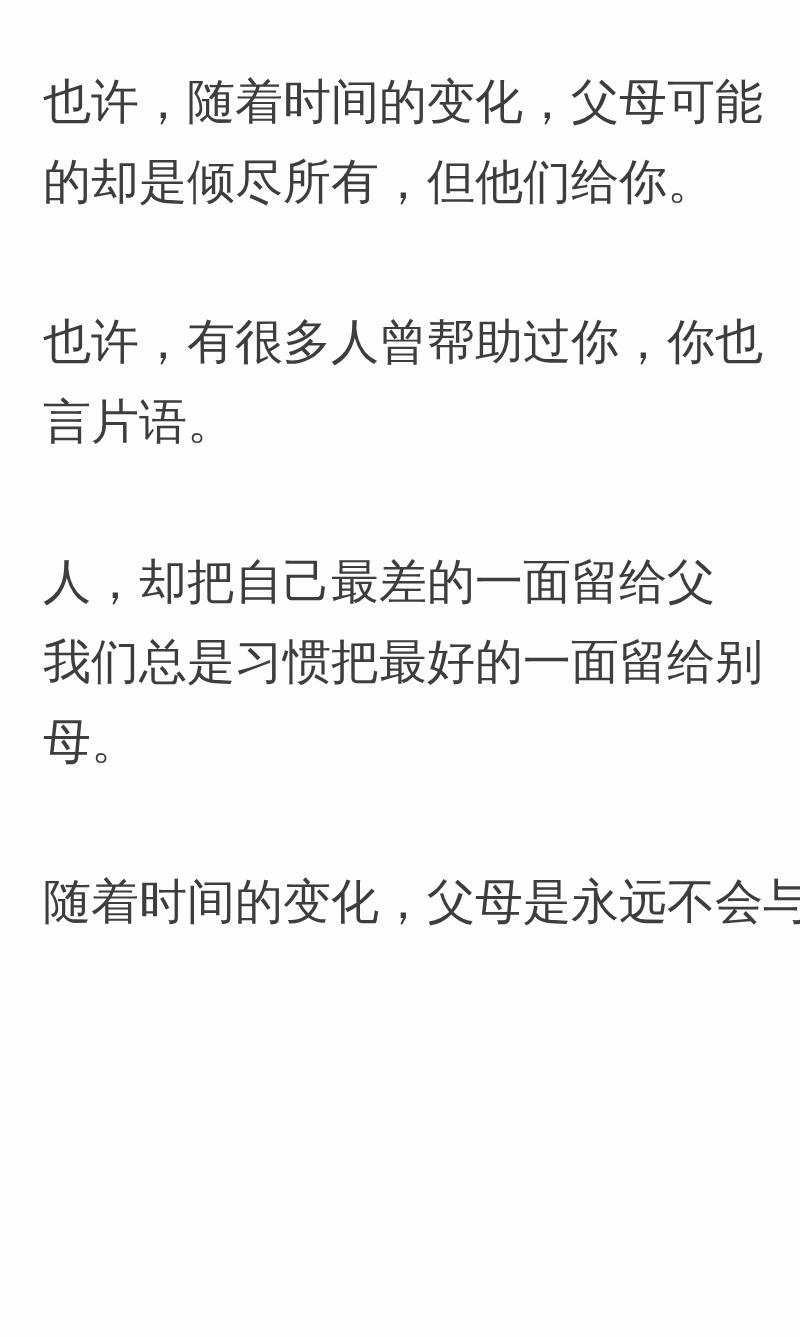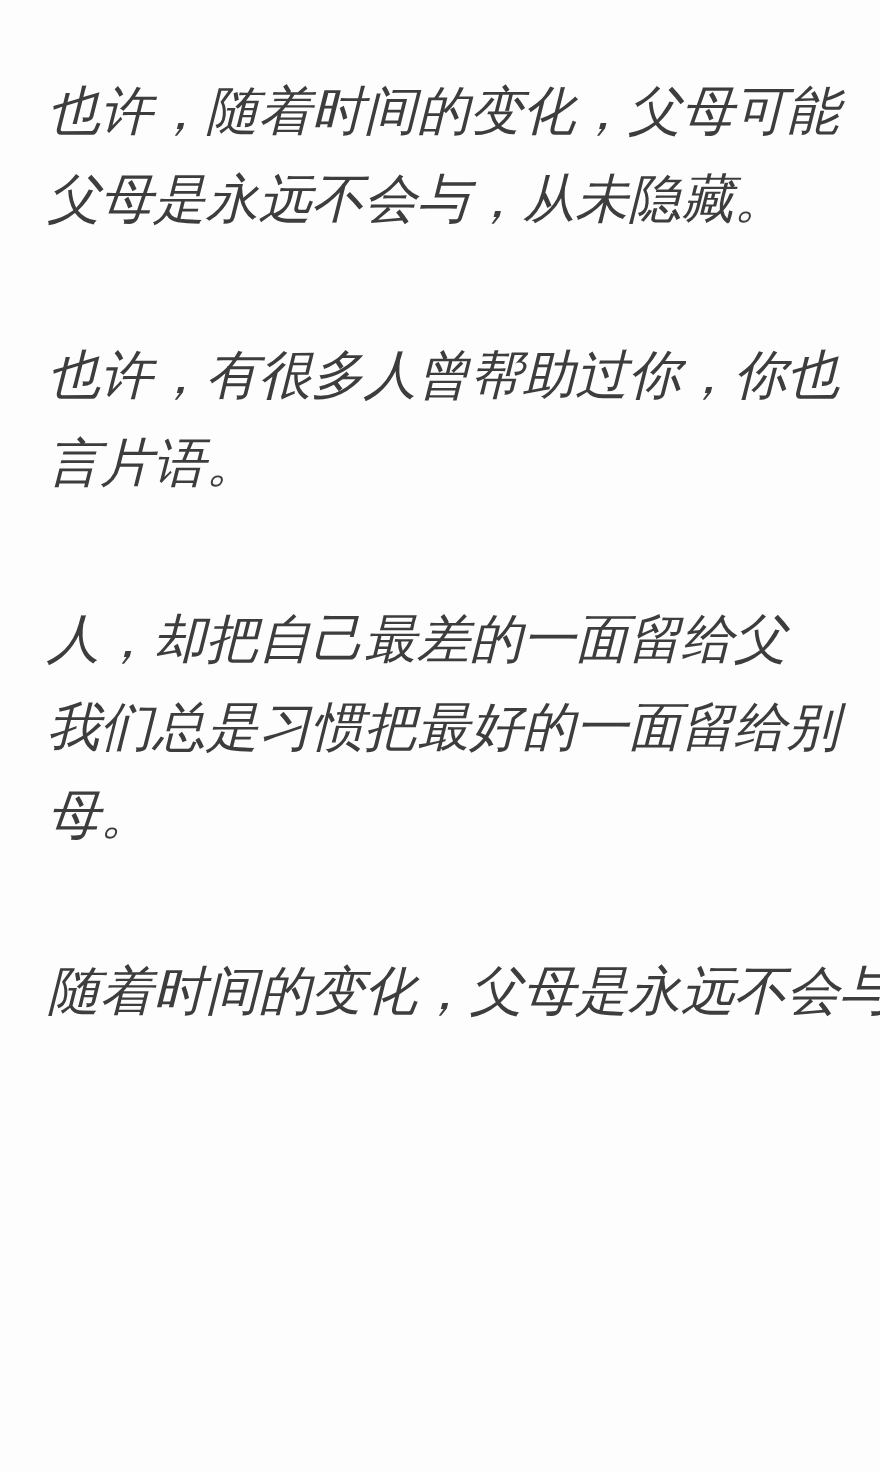--- a/index.html
+++ b/index.html
@@ -16,38 +16,37 @@
   }
   .article {
     padding: 62px 38px 0 43px;
     color: #3d3d3d;
     font-size: 48px;
     font-weight: 400;
   }
   .para {
     margin: 0 0 80px 0;
     padding: 0;
-    font-style: italic;
   }
   .line {
     display: block;
     height: 80px;
     line-height: 80px;
     white-space: nowrap;
     letter-spacing: 0px;
   }
 </style>
 </head>
 <body style="background: rgb(253, 253, 253);">
 
 <main class="article" style="color: rgb(61, 61, 61);">
 
   <p class="para">
     <span class="line">也许，随着时间的变化，父母可能</span>
-    <span class="line">父母是永远不会与，从未隐藏。</span>
+    <span class="line">的却是倾尽所有，但他们给你。</span>
   </p>
 
   <p class="para">
     <span class="line">也许，有很多人曾帮助过你，你也</span>
     <span class="line">言片语。</span>
   </p>
 
   <p class="para">
     <span class="line">人，却把自己最差的一面留给父</span>
     <span class="line">我们总是习惯把最好的一面留给别</span>

